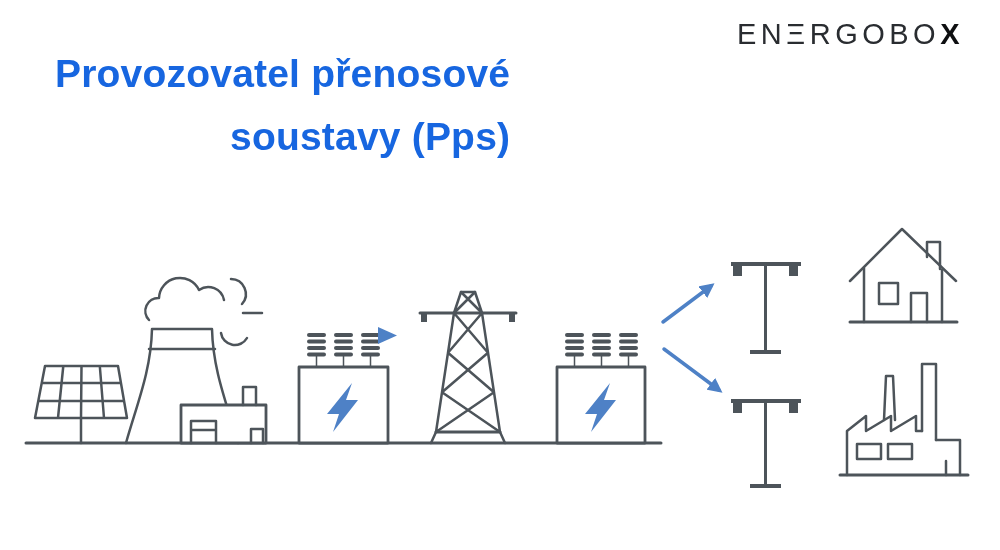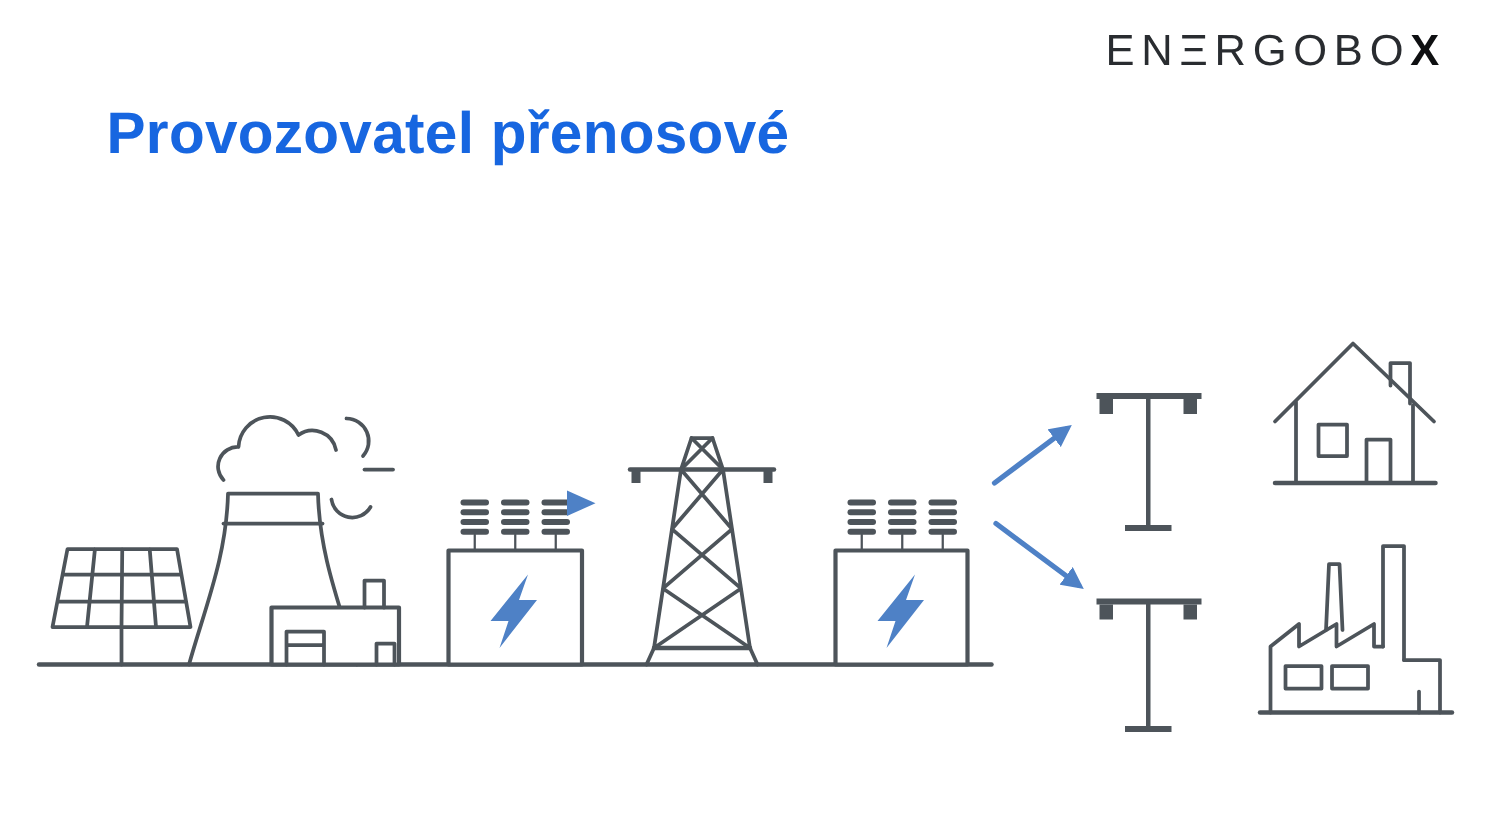--- a/index.html
+++ b/index.html
@@ -15,21 +15,21 @@
   .canvas{position:relative;width:1000px;height:550px;background:var(--background);overflow:hidden;text-align:right;}
 
   .logo{
     position:absolute;top:18px;right:36px;
     font-size:29px;font-weight:300;letter-spacing:4.5px;
     color:var(--logo-color);white-space:nowrap;
   }
   .logo .logo-x{font-weight:800;color:var(--logo-x-color);}
 
   .title{
-    position:absolute;left:55px;top:42px;margin:16px;
+    position:absolute;left:55px;top:42px;margin:0;
     font-size:39px;font-weight:700;line-height:63px;
     color:var(--title-blue);letter-spacing:0.2px;
   }
   .title .t-line{display:block;}
 
   svg.diagram{position:absolute;left:0;top:0;width:1000px;height:550px;}
 
   .ln{fill:none;stroke:var(--line-color);stroke-width:2.5;stroke-linecap:round;stroke-linejoin:round;}
   .ln-thin{fill:none;stroke:var(--line-color);stroke-width:1.5;stroke-linecap:round;}
   .ln-thick{fill:none;stroke:var(--line-color);stroke-width:3;stroke-linecap:round;stroke-linejoin:round;}
@@ -41,20 +41,21 @@
 </style>
 </head>
 <body>
 
 <div class="canvas">
 
   <div class="logo"><span>EN</span><span>Ξ</span><span>RGOBO</span><span class="logo-x">X</span></div>
 
   <h1 class="title">
     <span class="t-line">Provozovatel přenosové</span>
+    <span class="t-line">soustavy (Pps)</span>
   </h1>
 
   <svg class="diagram" viewBox="0 0 1000 550" xmlns="http://www.w3.org/2000/svg">
     <defs>
       <marker id="ah" viewBox="0 0 10 10" refX="7" refY="5" markerWidth="4.2" markerHeight="4.2" orient="auto">
         <path d="M0,0 L10,5 L0,10 Z" class="blue-fill"></path>
       </marker>
     </defs>
 
     <line class="ln-thick" x1="26" y1="443" x2="661" y2="443"></line>

